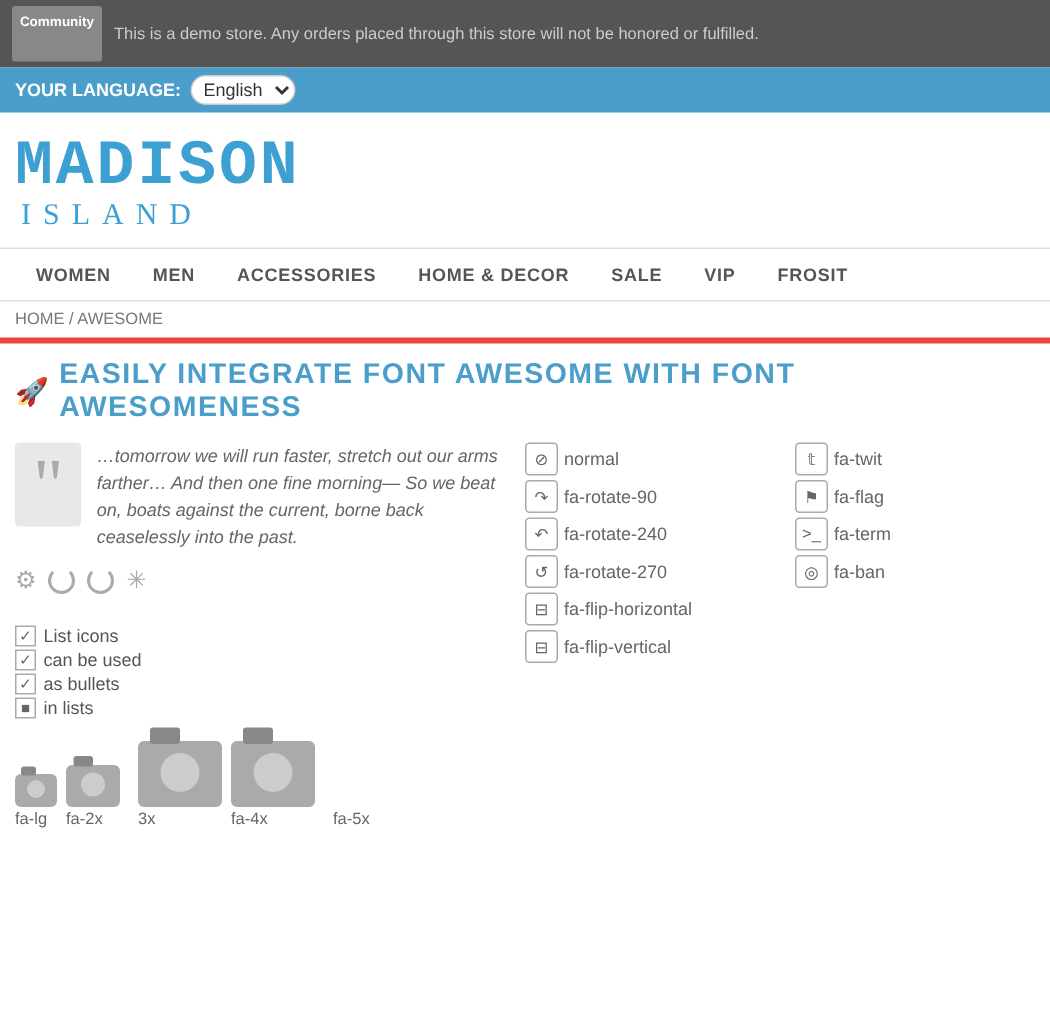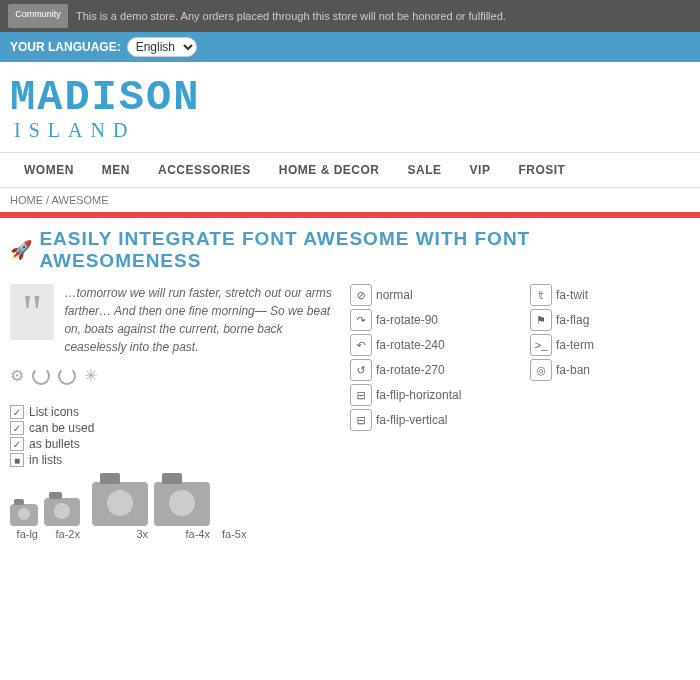--- a/index.html
+++ b/index.html
@@ -11,27 +11,28 @@
       color: #ccc;
       font-size: 11px;
       padding: 4px 8px;
       display: flex;
       align-items: center;
       gap: 8px;
     }
     .demo-bar .magento-logo {
       display: inline-block;
       width: 60px;
-      height: 24px;
+      height: 37px;
       background: #888;
       border-radius: 2px;
       font-size: 9px;
       color: #fff;
       text-align: center;
       line-height: 20px;
+      font-weight: bold;
     }
 
     
     .lang-bar {
       background: #4a9ec9;
       padding: 5px 10px;
       display: flex;
       align-items: center;
       gap: 6px;
       color: #fff;
@@ -84,21 +85,21 @@
       font-weight: bold;
       letter-spacing: 0.5px;
       text-transform: uppercase;
     }
 
     
     .breadcrumb {
       padding: 6px 10px;
       font-size: 11px;
       color: #777;
-      border-bottom: 6px solid #ef4444;
+      border-bottom: 4px solid #ef4444;
     }
     .breadcrumb a { color: #777; text-decoration: none; }
 
     
     .main-content {
       padding: 10px 10px;
     }
 
     
     .page-title {
@@ -233,21 +234,21 @@
     .camera-section {
       margin-top: 15px;
       display: flex;
       flex-wrap: wrap;
       align-items: flex-end;
       gap: 6px;
     }
     .camera-item {
       display: flex;
       flex-direction: column;
-      align-items: flex-end;
+      align-items: flex-start;
       gap: 2px;
     }
     .camera-icon {
       display: inline-block;
       background: #aaa;
       border-radius: 4px;
       position: relative;
     }
     .camera-icon::before {
       content: '';

